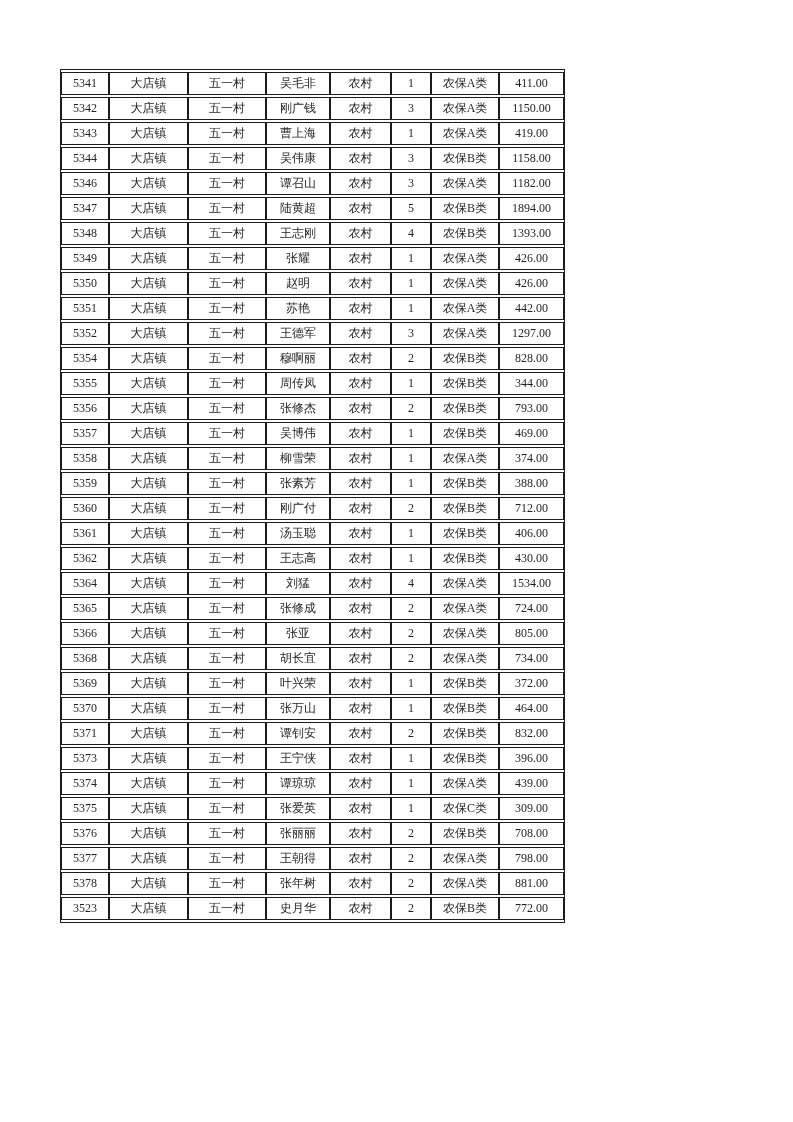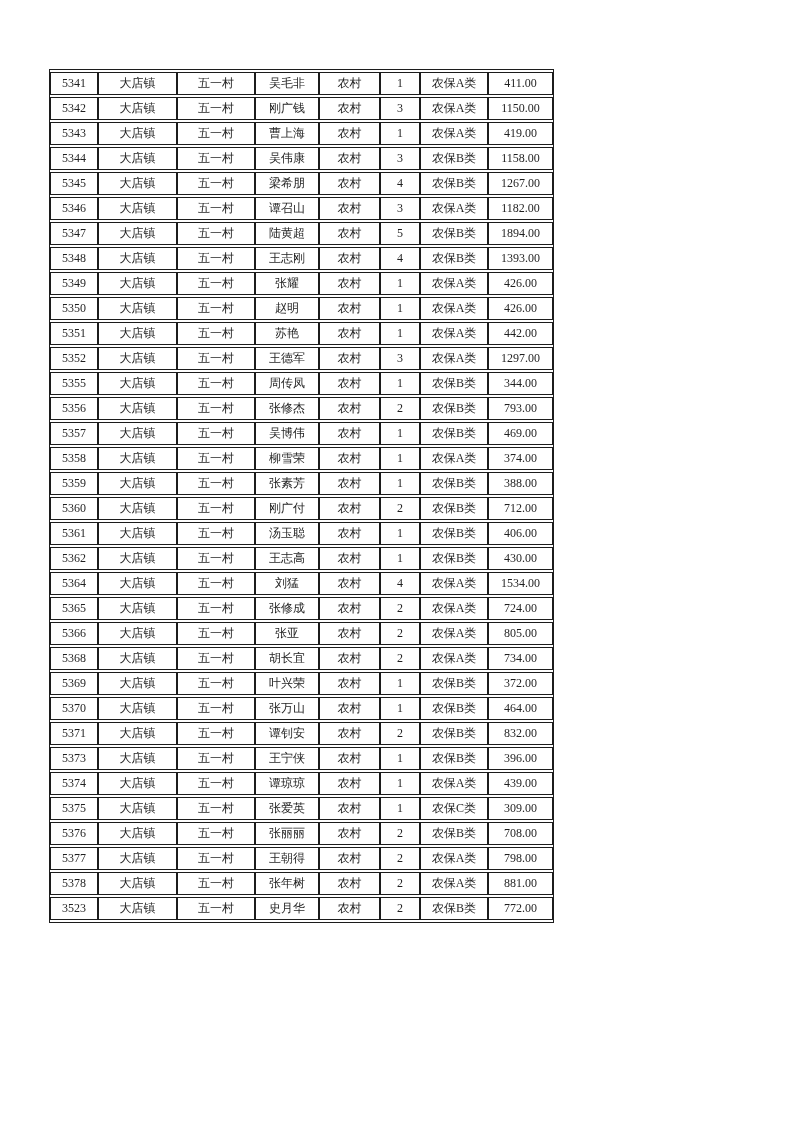--- a/index.html
+++ b/index.html
@@ -14,21 +14,21 @@
   }
   .page {
     position: relative;
     width: 793px;
     height: 1122px;
     background: #ffffff;
     overflow: hidden;
   }
   .table-wrap {
     position: absolute;
-    left: 49px;
+    left: 60px;
     top: 69px;
     border: 1px solid #1c1c1c;
     background: #ffffff;
   }
   table.records {
     border-collapse: separate;
     border-spacing: 0 2px;
     table-layout: fixed;
     width: 503px;
     background: #ffffff;
@@ -105,98 +105,98 @@
             <td>5344</td>
             <td>大店镇</td>
             <td>五一村</td>
             <td>吴伟康</td>
             <td>农村</td>
             <td>3</td>
             <td>农保B类</td>
             <td>1158.00</td>
           </tr>
           <tr>
-            <td>5345</td>
-            <td>大店镇</td>
-            <td>五一村</td>
-            <td>梁希朋</td>
+            <td>5346</td>
+            <td>大店镇</td>
+            <td>五一村</td>
+            <td>谭召山</td>
+            <td>农村</td>
+            <td>3</td>
+            <td>农保A类</td>
+            <td>1182.00</td>
+          </tr>
+          <tr>
+            <td>5347</td>
+            <td>大店镇</td>
+            <td>五一村</td>
+            <td>陆黄超</td>
+            <td>农村</td>
+            <td>5</td>
+            <td>农保B类</td>
+            <td>1894.00</td>
+          </tr>
+          <tr>
+            <td>5348</td>
+            <td>大店镇</td>
+            <td>五一村</td>
+            <td>王志刚</td>
             <td>农村</td>
             <td>4</td>
             <td>农保B类</td>
-            <td>1267.00</td>
-          </tr>
-          <tr>
-            <td>5346</td>
-            <td>大店镇</td>
-            <td>五一村</td>
-            <td>谭召山</td>
+            <td>1393.00</td>
+          </tr>
+          <tr>
+            <td>5349</td>
+            <td>大店镇</td>
+            <td>五一村</td>
+            <td>张耀</td>
+            <td>农村</td>
+            <td>1</td>
+            <td>农保A类</td>
+            <td>426.00</td>
+          </tr>
+          <tr>
+            <td>5350</td>
+            <td>大店镇</td>
+            <td>五一村</td>
+            <td>赵明</td>
+            <td>农村</td>
+            <td>1</td>
+            <td>农保A类</td>
+            <td>426.00</td>
+          </tr>
+          <tr>
+            <td>5351</td>
+            <td>大店镇</td>
+            <td>五一村</td>
+            <td>苏艳</td>
+            <td>农村</td>
+            <td>1</td>
+            <td>农保A类</td>
+            <td>442.00</td>
+          </tr>
+          <tr>
+            <td>5352</td>
+            <td>大店镇</td>
+            <td>五一村</td>
+            <td>王德军</td>
             <td>农村</td>
             <td>3</td>
             <td>农保A类</td>
-            <td>1182.00</td>
-          </tr>
-          <tr>
-            <td>5347</td>
-            <td>大店镇</td>
-            <td>五一村</td>
-            <td>陆黄超</td>
-            <td>农村</td>
-            <td>5</td>
-            <td>农保B类</td>
-            <td>1894.00</td>
-          </tr>
-          <tr>
-            <td>5348</td>
-            <td>大店镇</td>
-            <td>五一村</td>
-            <td>王志刚</td>
-            <td>农村</td>
-            <td>4</td>
-            <td>农保B类</td>
-            <td>1393.00</td>
-          </tr>
-          <tr>
-            <td>5349</td>
-            <td>大店镇</td>
-            <td>五一村</td>
-            <td>张耀</td>
-            <td>农村</td>
-            <td>1</td>
-            <td>农保A类</td>
-            <td>426.00</td>
-          </tr>
-          <tr>
-            <td>5350</td>
-            <td>大店镇</td>
-            <td>五一村</td>
-            <td>赵明</td>
-            <td>农村</td>
-            <td>1</td>
-            <td>农保A类</td>
-            <td>426.00</td>
-          </tr>
-          <tr>
-            <td>5351</td>
-            <td>大店镇</td>
-            <td>五一村</td>
-            <td>苏艳</td>
-            <td>农村</td>
-            <td>1</td>
-            <td>农保A类</td>
-            <td>442.00</td>
-          </tr>
-          <tr>
-            <td>5352</td>
-            <td>大店镇</td>
-            <td>五一村</td>
-            <td>王德军</td>
-            <td>农村</td>
-            <td>3</td>
-            <td>农保A类</td>
             <td>1297.00</td>
+          </tr>
+          <tr>
+            <td>5354</td>
+            <td>大店镇</td>
+            <td>五一村</td>
+            <td>穆啊丽</td>
+            <td>农村</td>
+            <td>2</td>
+            <td>农保B类</td>
+            <td>828.00</td>
           </tr>
           <tr>
             <td>5355</td>
             <td>大店镇</td>
             <td>五一村</td>
             <td>周传凤</td>
             <td>农村</td>
             <td>1</td>
             <td>农保B类</td>
             <td>344.00</td>

